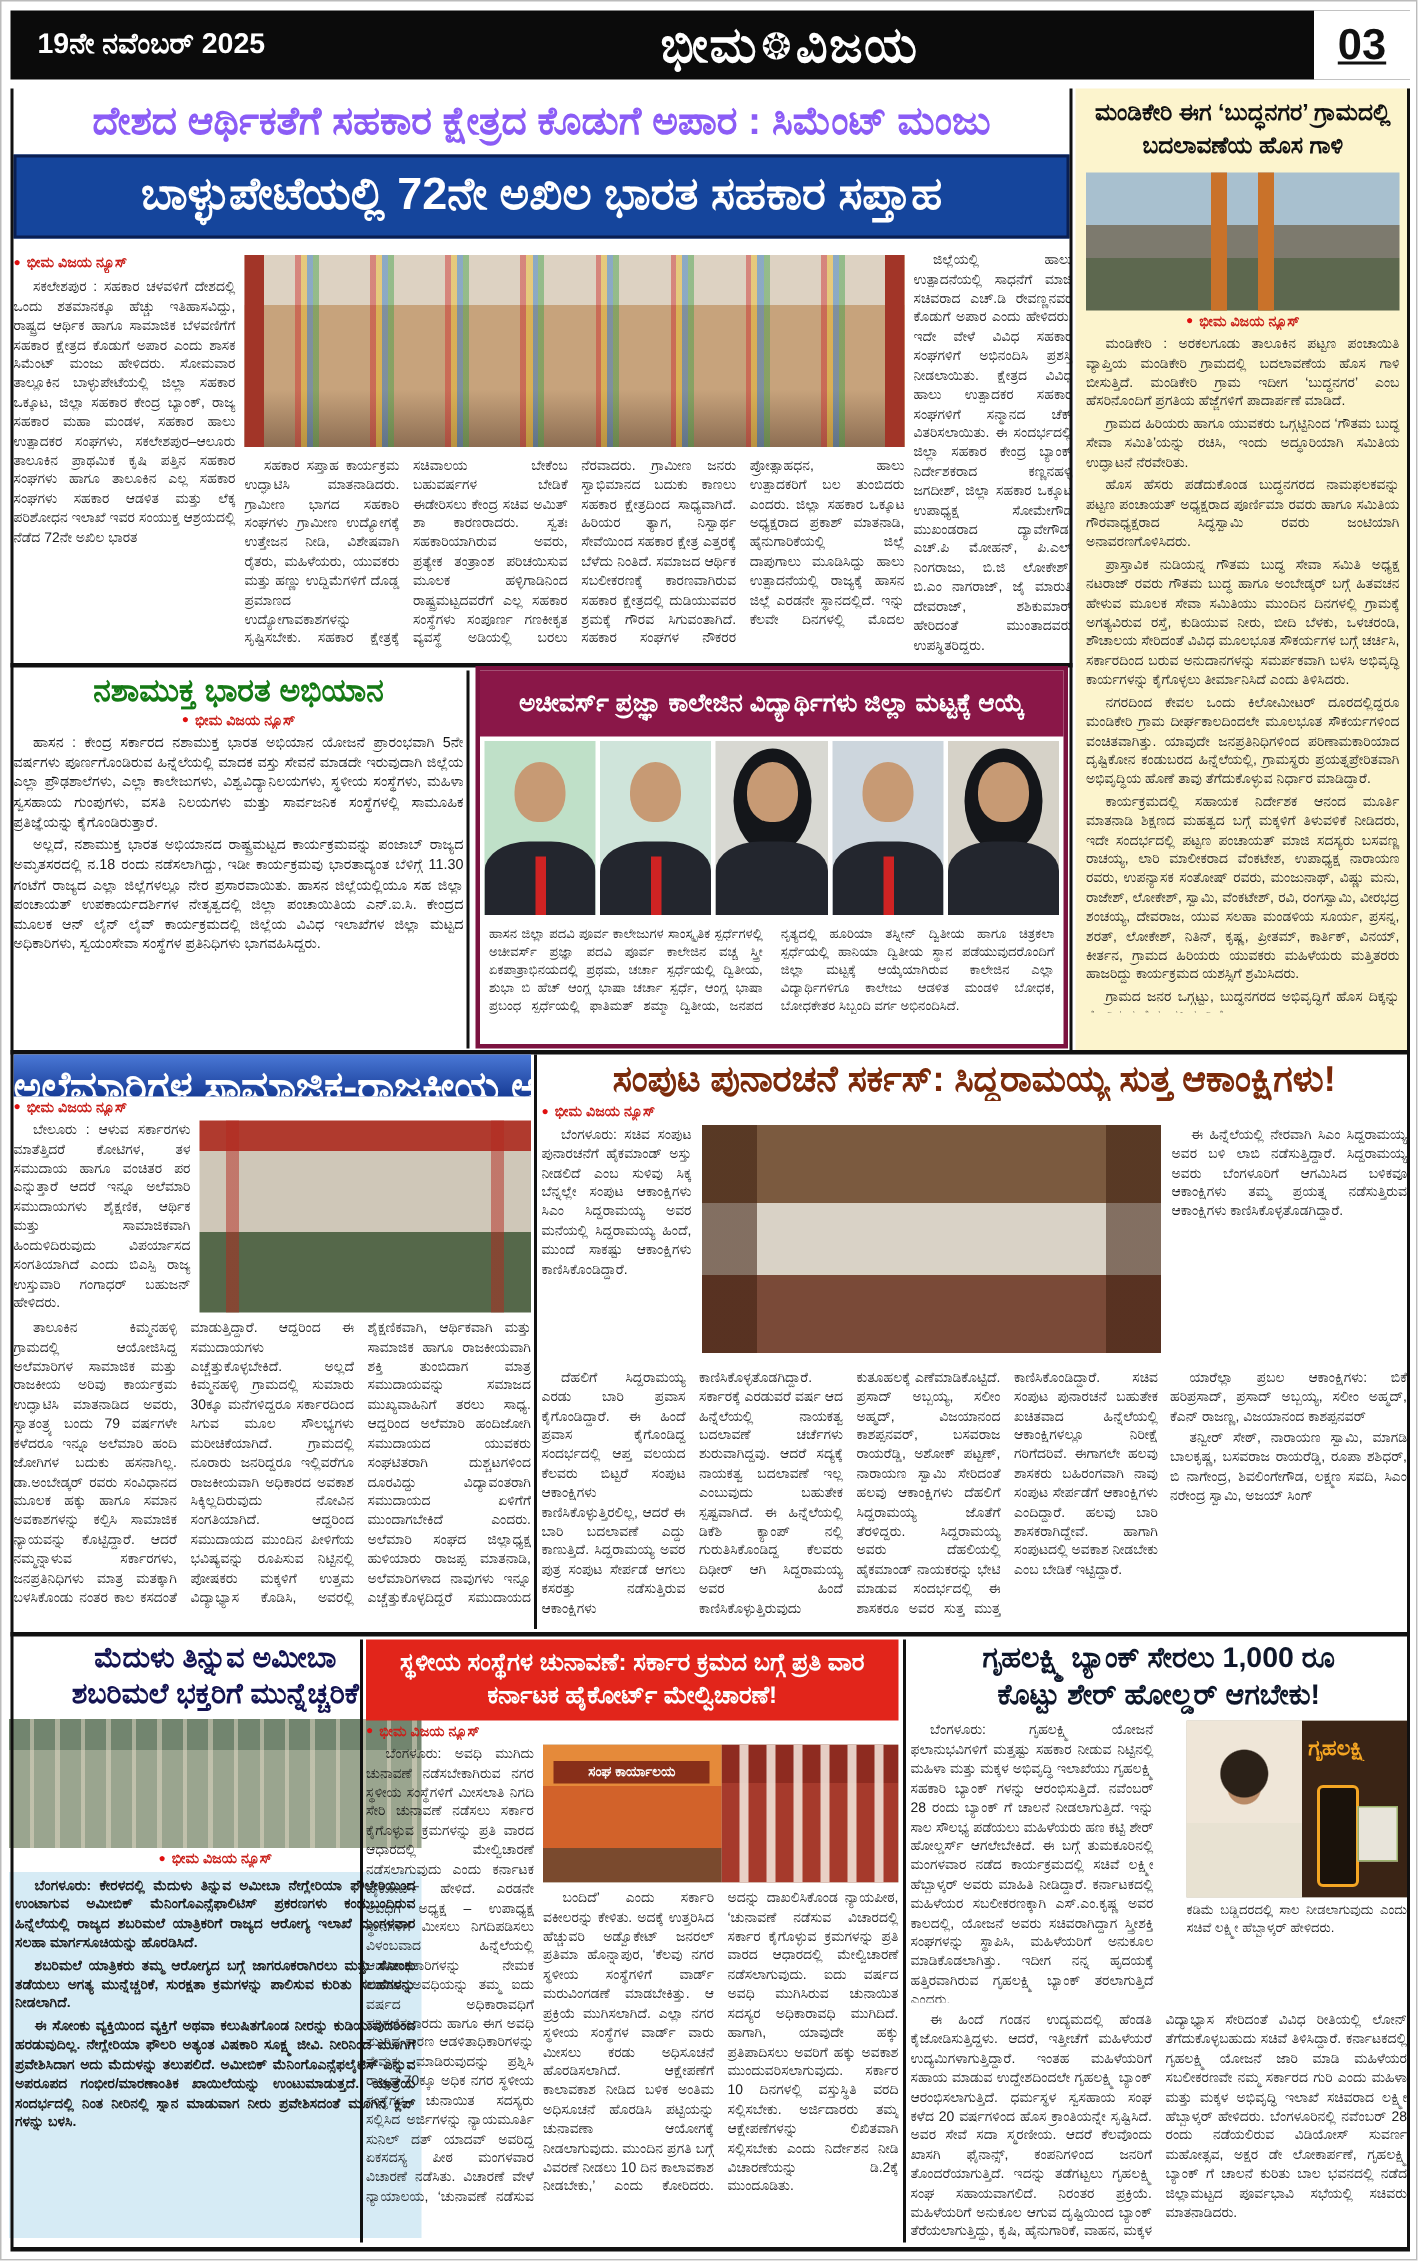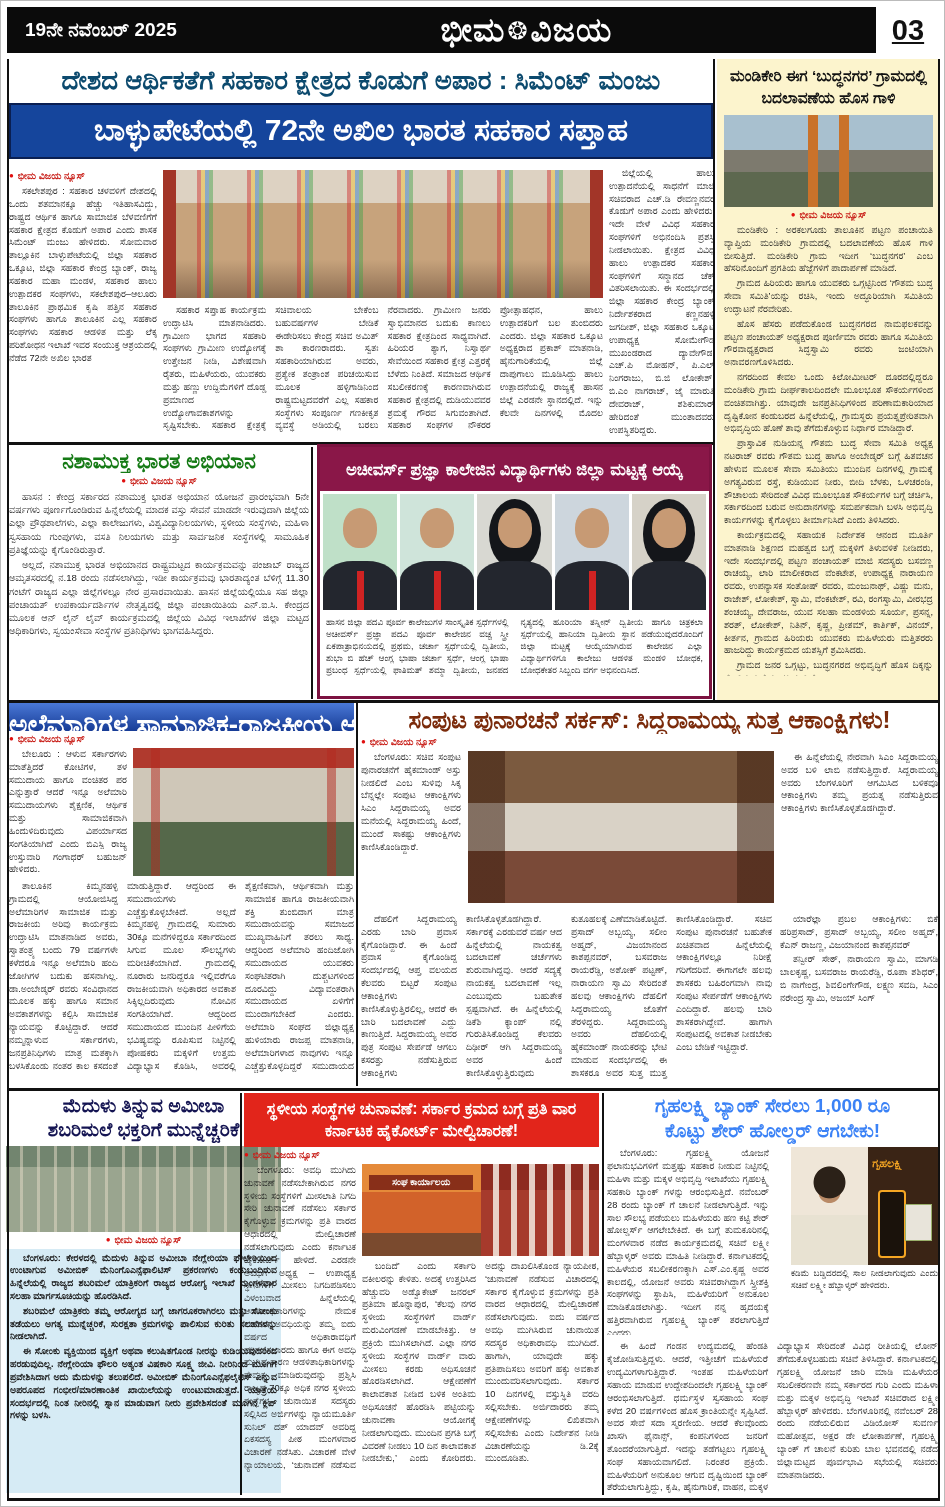--- a/index.html
+++ b/index.html
@@ -18,21 +18,21 @@
     display:flex;align-items:center;justify-content:center;text-decoration:underline;}
   
   .jtext{font-size:9.3px;line-height:1.38;text-align:justify;overflow:hidden;}
   .jtext p{margin:0 0 2px 0;text-indent:13px;}
   .byline{font-size:9.5px;font-weight:bold;color:#c9201a;margin:2px 0 3px 0;white-space:nowrap;overflow:hidden;}
   .byline .dot{color:#e01010;font-size:8px;vertical-align:1px;margin-right:4px;}
   .photo{position:relative;overflow:hidden;background:#c8bfae;}
   .hline{position:absolute;background:#111;}
   .vline{position:absolute;background:#111;}
   
-  .kicker{position:absolute;left:8px;top:58px;width:704px;height:42px;color:#0c4a6e;
+  .kicker{position:absolute;left:8px;top:58px;width:704px;height:42px;color:#8b5cf6;
     font-size:26px;font-weight:bold;text-align:center;line-height:42px;white-space:nowrap;overflow:hidden;}
   .banner{position:absolute;left:8px;top:102px;width:704px;height:56px;background:#15459c;
     border:2px solid #0a1f52;box-sizing:border-box;color:#fff;font-size:30px;font-weight:bold;
     text-align:center;line-height:50px;white-space:nowrap;overflow:hidden;}
   .main-body{position:absolute;left:8px;top:166px;width:706px;height:273px;}
   .main-col1{position:absolute;left:0;top:0;width:148px;height:273px;}
   .main-photo{position:absolute;left:154px;top:3px;width:440px;height:128px;
     background:
       linear-gradient(90deg,#a23528 0 3%,rgba(0,0,0,0) 3% 97%,#a23528 97%),
       repeating-linear-gradient(90deg,rgba(0,0,0,0) 0 34px,rgba(205,40,40,.45) 34px 38px,rgba(240,190,40,.45) 38px 42px,rgba(40,120,200,.45) 42px 46px,rgba(60,160,70,.45) 46px 50px),
@@ -101,31 +101,31 @@
   .hcrt .rightpart{flex:1;display:flex;flex-direction:column;}
   .hcrt .photo{height:92px;display:flex;}
   .hcrt .ph-left{flex:1;background:linear-gradient(#e58a3a 0 30%,#d2622a 30% 75%,#7a4a2e 75%);position:relative;}
   .hcrt .ph-left .sign{position:absolute;left:6%;top:12%;width:88%;color:#fff;background:rgba(120,30,20,.85);
     font-size:9px;font-weight:bold;text-align:center;padding:2px 0;}
   .hcrt .ph-right{flex:1;background:
       repeating-linear-gradient(90deg,rgba(0,0,0,0) 0 12px,rgba(245,235,225,.85) 12px 18px),
       linear-gradient(#8e2b20 0 28%,#a63a2c 28%);}
   .hcrt .cols2{column-count:2;column-gap:9px;height:210px;margin-top:4px;}
   .gruh{position:absolute;left:606px;top:1092px;width:331px;height:402px;}
-  .gruh .title{font-size:19px;font-weight:bold;color:#3b82f6;text-align:center;line-height:1.3;margin:1px 0 4px 0;}
+  .gruh .title{font-size:19px;font-weight:bold;color:#0f172a;text-align:center;line-height:1.3;margin:1px 0 4px 0;}
   .gruh .row{display:flex;gap:22px;}
   .gruh .leftcol{width:162px;flex:none;height:188px;}
   .gruh .photoblock{flex:1;}
   .gruh .photo{height:118px;display:flex;}
   .gruh .ph-person{flex:1.1;position:relative;background:
       radial-gradient(circle at 50% 30%,#2b2118 0 17%,rgba(0,0,0,0) 18%),
       radial-gradient(circle at 50% 38%,#b98a66 0 13%,rgba(0,0,0,0) 14%),
       linear-gradient(#efe6d8 0 58%,#e8e2d2 58%);}
   .gruh .ph-brand{flex:1;background:#3a2415;position:relative;}
-  .gruh .ph-brand .brandtext{position:absolute;left:6%;top:8%;color:#f5a623;font-size:11px;font-weight:bold;white-space:nowrap;overflow:hidden;width:90%;}
+  .gruh .ph-brand .brandtext{position:absolute;left:6%;top:8%;color:#f5a623;font-size:14px;font-weight:bold;white-space:nowrap;overflow:hidden;width:90%;}
   .gruh .ph-brand .phone{position:absolute;left:14%;top:36%;width:34%;height:54%;background:#1a120b;border:2px solid #f5a623;border-radius:4px;}
   .gruh .ph-brand .card{position:absolute;right:8%;top:48%;width:36%;height:30%;background:#e8e4da;border:1px solid #9ab06a;}
   .gruh .caption{font-size:8.8px;line-height:1.35;text-align:justify;margin-top:3px;}
   .gruh .cols2{column-count:2;column-gap:9px;height:196px;margin-top:5px;}
 </style>
 </head>
 <body>
 
 <div class="sheet">
 
@@ -156,22 +156,22 @@
 
   <div class="vline" style="left:712px;top:58px;width:2px;height:642px;"></div>
   <div class="sidebar">
     <div class="title">ಮಂಡಿಕೇರಿ ಈಗ ‘ಬುದ್ಧನಗರ’ ಗ್ರಾಮದಲ್ಲಿ ಬದಲಾವಣೆಯ ಹೊಸ ಗಾಳಿ</div>
     <div class="photo"></div>
     <div class="byline"><span class="dot">●</span><span>ಭೀಮ ವಿಜಯ ನ್ಯೂಸ್</span></div>
     <div class="jtext" style="height:452px;">
       <p>ಮಂಡಿಕೇರಿ : ಅರಕಲಗೂಡು ತಾಲೂಕಿನ ಪಟ್ಟಣ ಪಂಚಾಯಿತಿ ವ್ಯಾಪ್ತಿಯ ಮಂಡಿಕೇರಿ ಗ್ರಾಮದಲ್ಲಿ ಬದಲಾವಣೆಯ ಹೊಸ ಗಾಳಿ ಬೀಸುತ್ತಿದೆ. ಮಂಡಿಕೇರಿ ಗ್ರಾಮ ಇದೀಗ ‘ಬುದ್ಧನಗರ’ ಎಂಬ ಹೆಸರಿನೊಂದಿಗೆ ಪ್ರಗತಿಯ ಹೆಜ್ಜೆಗಳಿಗೆ ಪಾದಾರ್ಪಣೆ ಮಾಡಿದೆ.</p>
       <p>ಗ್ರಾಮದ ಹಿರಿಯರು ಹಾಗೂ ಯುವಕರು ಒಗ್ಗಟ್ಟಿನಿಂದ ‘ಗೌತಮ ಬುದ್ಧ ಸೇವಾ ಸಮಿತಿ’ಯನ್ನು ರಚಿಸಿ, ಇಂದು ಅದ್ಧೂರಿಯಾಗಿ ಸಮಿತಿಯ ಉದ್ಘಾಟನೆ ನೆರವೇರಿತು.</p>
       <p>ಹೊಸ ಹೆಸರು ಪಡೆದುಕೊಂಡ ಬುದ್ಧನಗರದ ನಾಮಫಲಕವನ್ನು ಪಟ್ಟಣ ಪಂಚಾಯತ್ ಅಧ್ಯಕ್ಷರಾದ ಪೂರ್ಣಿಮಾ ರವರು ಹಾಗೂ ಸಮಿತಿಯ ಗೌರವಾಧ್ಯಕ್ಷರಾದ ಸಿದ್ಧಸ್ವಾಮಿ ರವರು ಜಂಟಿಯಾಗಿ ಅನಾವರಣಗೊಳಿಸಿದರು.</p>
+      <p>ಪ್ರಾಸ್ತಾವಿಕ ನುಡಿಯನ್ನ ಗೌತಮ ಬುದ್ಧ ಸೇವಾ ಸಮಿತಿ ಅಧ್ಯಕ್ಷ ನಟರಾಜ್ ರವರು ಗೌತಮ ಬುದ್ಧ ಹಾಗೂ ಅಂಬೇಡ್ಕರ್ ಬಗ್ಗೆ ಹಿತವಚನ ಹೇಳುವ ಮೂಲಕ ಸೇವಾ ಸಮಿತಿಯು ಮುಂದಿನ ದಿನಗಳಲ್ಲಿ ಗ್ರಾಮಕ್ಕೆ ಅಗತ್ಯವಿರುವ ರಸ್ತೆ, ಕುಡಿಯುವ ನೀರು, ಬೀದಿ ಬೆಳಕು, ಒಳಚರಂಡಿ, ಶೌಚಾಲಯ ಸೇರಿದಂತೆ ವಿವಿಧ ಮೂಲಭೂತ ಸೌಕರ್ಯಗಳ ಬಗ್ಗೆ ಚರ್ಚಿಸಿ, ಸರ್ಕಾರದಿಂದ ಬರುವ ಅನುದಾನಗಳನ್ನು ಸಮರ್ಪಕವಾಗಿ ಬಳಸಿ ಅಭಿವೃದ್ಧಿ ಕಾರ್ಯಗಳನ್ನು ಕೈಗೊಳ್ಳಲು ತೀರ್ಮಾನಿಸಿದೆ ಎಂದು ತಿಳಿಸಿದರು.</p>
       <p>ನಗರದಿಂದ ಕೇವಲ ಒಂದು ಕಿಲೋಮೀಟರ್ ದೂರದಲ್ಲಿದ್ದರೂ ಮಂಡಿಕೇರಿ ಗ್ರಾಮ ದೀರ್ಘಕಾಲದಿಂದಲೇ ಮೂಲಭೂತ ಸೌಕರ್ಯಗಳಿಂದ ವಂಚಿತವಾಗಿತ್ತು. ಯಾವುದೇ ಜನಪ್ರತಿನಿಧಿಗಳಿಂದ ಪರಿಣಾಮಕಾರಿಯಾದ ದೃಷ್ಟಿಕೋನ ಕಂಡುಬರದ ಹಿನ್ನೆಲೆಯಲ್ಲಿ, ಗ್ರಾಮಸ್ಥರು ಪ್ರಯತ್ನಪ್ರೇರಿತವಾಗಿ ಅಭಿವೃದ್ಧಿಯ ಹೊಣೆ ತಾವು ತೆಗೆದುಕೊಳ್ಳುವ ನಿರ್ಧಾರ ಮಾಡಿದ್ದಾರೆ.</p>
-      <p>ಪ್ರಾಸ್ತಾವಿಕ ನುಡಿಯನ್ನ ಗೌತಮ ಬುದ್ಧ ಸೇವಾ ಸಮಿತಿ ಅಧ್ಯಕ್ಷ ನಟರಾಜ್ ರವರು ಗೌತಮ ಬುದ್ಧ ಹಾಗೂ ಅಂಬೇಡ್ಕರ್ ಬಗ್ಗೆ ಹಿತವಚನ ಹೇಳುವ ಮೂಲಕ ಸೇವಾ ಸಮಿತಿಯು ಮುಂದಿನ ದಿನಗಳಲ್ಲಿ ಗ್ರಾಮಕ್ಕೆ ಅಗತ್ಯವಿರುವ ರಸ್ತೆ, ಕುಡಿಯುವ ನೀರು, ಬೀದಿ ಬೆಳಕು, ಒಳಚರಂಡಿ, ಶೌಚಾಲಯ ಸೇರಿದಂತೆ ವಿವಿಧ ಮೂಲಭೂತ ಸೌಕರ್ಯಗಳ ಬಗ್ಗೆ ಚರ್ಚಿಸಿ, ಸರ್ಕಾರದಿಂದ ಬರುವ ಅನುದಾನಗಳನ್ನು ಸಮರ್ಪಕವಾಗಿ ಬಳಸಿ ಅಭಿವೃದ್ಧಿ ಕಾರ್ಯಗಳನ್ನು ಕೈಗೊಳ್ಳಲು ತೀರ್ಮಾನಿಸಿದೆ ಎಂದು ತಿಳಿಸಿದರು.</p>
       <p>ಕಾರ್ಯಕ್ರಮದಲ್ಲಿ ಸಹಾಯಕ ನಿರ್ದೇಶಕ ಆನಂದ ಮೂರ್ತಿ ಮಾತನಾಡಿ ಶಿಕ್ಷಣದ ಮಹತ್ವದ ಬಗ್ಗೆ ಮಕ್ಕಳಿಗೆ ತಿಳುವಳಿಕೆ ನೀಡಿದರು, ಇದೇ ಸಂದರ್ಭದಲ್ಲಿ ಪಟ್ಟಣ ಪಂಚಾಯತ್ ಮಾಜಿ ಸದಸ್ಯರು ಬಸವಣ್ಣ ರಾಚಯ್ಯ, ಲಾರಿ ಮಾಲೀಕರಾದ ವೆಂಕಟೇಶ, ಉಪಾಧ್ಯಕ್ಷ ನಾರಾಯಣ ರವರು, ಉಪನ್ಯಾಸಕ ಸಂತೋಷ್ ರವರು, ಮಂಜುನಾಥ್, ವಿಷ್ಣು ಮನು, ರಾಜೇಶ್, ಲೋಕೇಶ್, ಸ್ವಾಮಿ, ವೆಂಕಟೇಶ್, ರವಿ, ರಂಗಸ್ವಾಮಿ, ವೀರಭದ್ರ ಶಂಚಯ್ಯ, ದೇವರಾಜ, ಯುವ ಸಲಹಾ ಮಂಡಳಿಯ ಸೂರ್ಯ, ಪ್ರಸನ್ನ, ಶರತ್, ಲೋಕೇಶ್, ನಿತಿನ್, ಕೃಷ್ಣ, ಪ್ರೀತಮ್, ಕಾರ್ತಿಕ್, ವಿನಯ್, ಕೀರ್ತನ, ಗ್ರಾಮದ ಹಿರಿಯರು ಯುವಕರು ಮಹಿಳೆಯರು ಮತ್ತಿತರರು ಹಾಜರಿದ್ದು ಕಾರ್ಯಕ್ರಮದ ಯಶಸ್ಸಿಗೆ ಶ್ರಮಿಸಿದರು.</p>
       <p>ಗ್ರಾಮದ ಜನರ ಒಗ್ಗಟ್ಟು, ಬುದ್ಧನಗರದ ಅಭಿವೃದ್ಧಿಗೆ ಹೊಸ ದಿಕ್ಕನ್ನು ತೋರಿಸುವ ಪ್ರೇರಣಶಕ್ತಿಯಾಗಿದೆ.</p>
     </div>
   </div>
 
   <div class="nasha">
     <div class="title">ನಶಾಮುಕ್ತ ಭಾರತ ಅಭಿಯಾನ</div>
     <div class="byline"><span class="dot">●</span><span>ಭೀಮ ವಿಜಯ ನ್ಯೂಸ್</span></div>
     <div class="jtext" style="height:208px;font-size:9.6px;">
       <p>ಹಾಸನ : ಕೇಂದ್ರ ಸರ್ಕಾರದ ನಶಾಮುಕ್ತ ಭಾರತ ಅಭಿಯಾನ ಯೋಜನೆ ಪ್ರಾರಂಭವಾಗಿ 5ನೇ ವರ್ಷಗಳು ಪೂರ್ಣಗೊಂಡಿರುವ ಹಿನ್ನೆಲೆಯಲ್ಲಿ ಮಾದಕ ವಸ್ತು ಸೇವನೆ ಮಾಡದೇ ಇರುವುದಾಗಿ ಜಿಲ್ಲೆಯ ಎಲ್ಲಾ ಪ್ರೌಢಶಾಲೆಗಳು, ಎಲ್ಲಾ ಕಾಲೇಜುಗಳು, ವಿಶ್ವವಿದ್ಯಾನಿಲಯಗಳು, ಸ್ಥಳೀಯ ಸಂಸ್ಥೆಗಳು, ಮಹಿಳಾ ಸ್ವಸಹಾಯ ಗುಂಪುಗಳು, ವಸತಿ ನಿಲಯಗಳು ಮತ್ತು ಸಾರ್ವಜನಿಕ ಸಂಸ್ಥೆಗಳಲ್ಲಿ ಸಾಮೂಹಿಕ ಪ್ರತಿಜ್ಞೆಯನ್ನು ಕೈಗೊಂಡಿರುತ್ತಾರೆ.</p>

